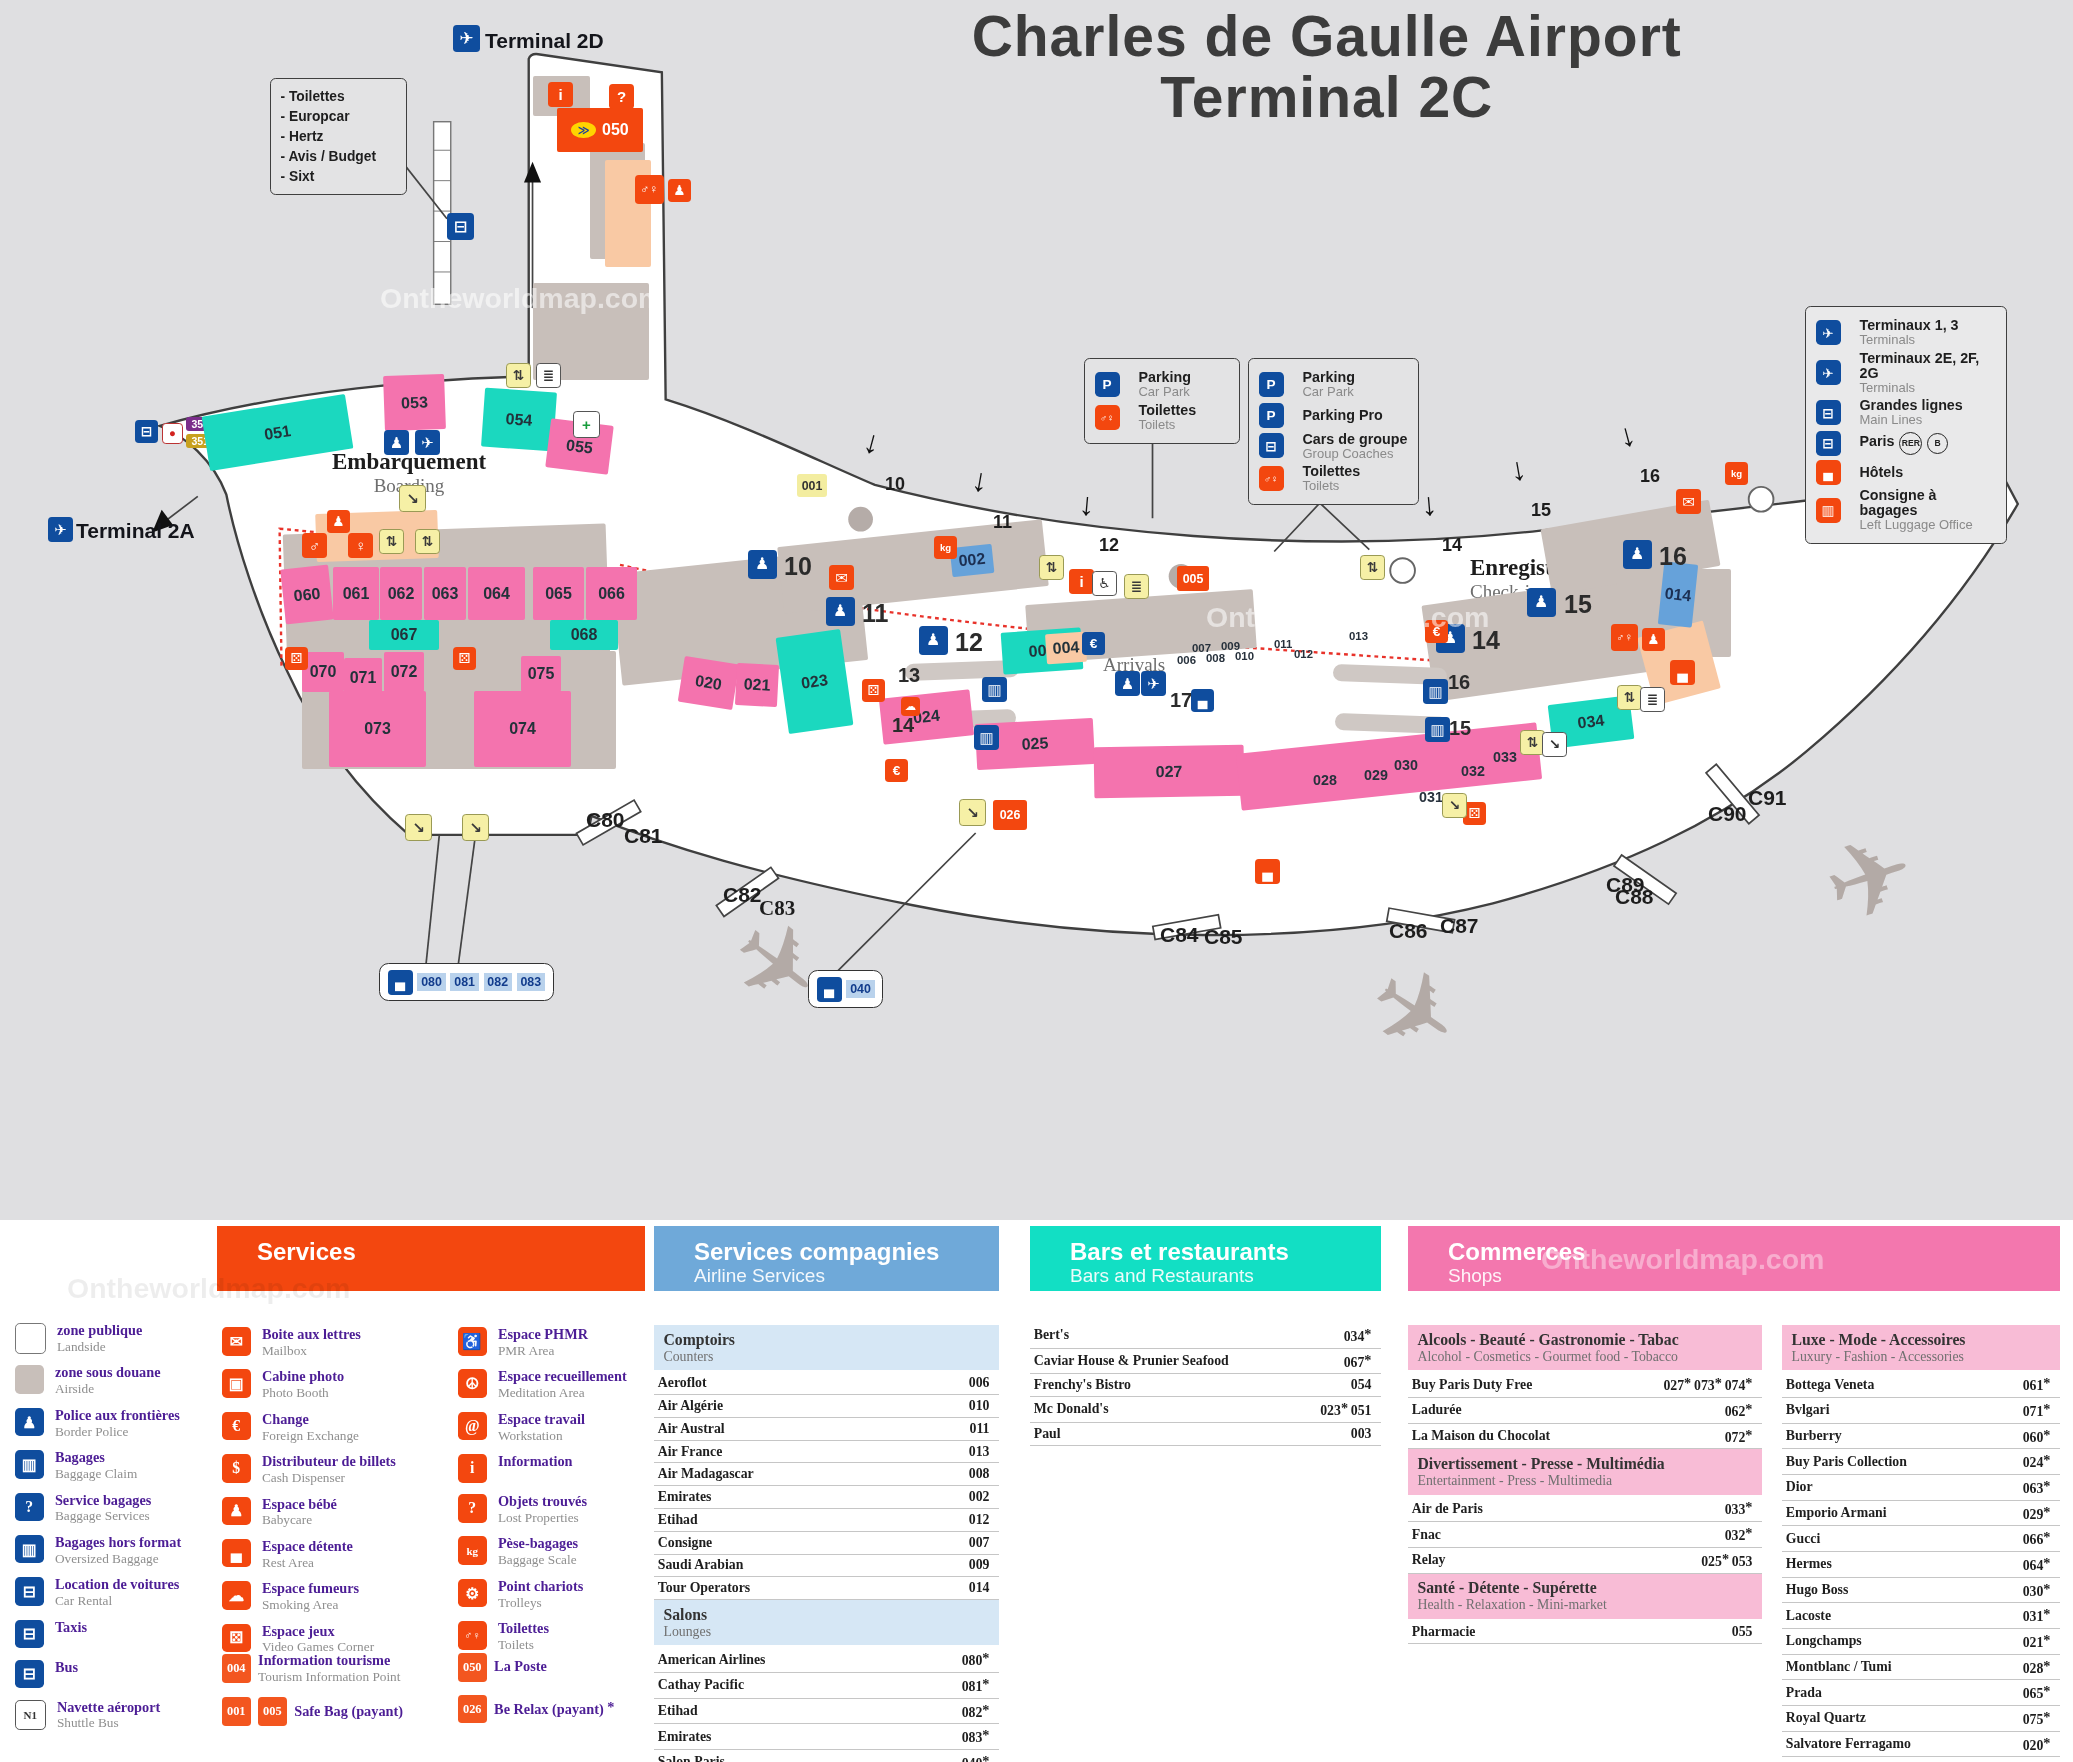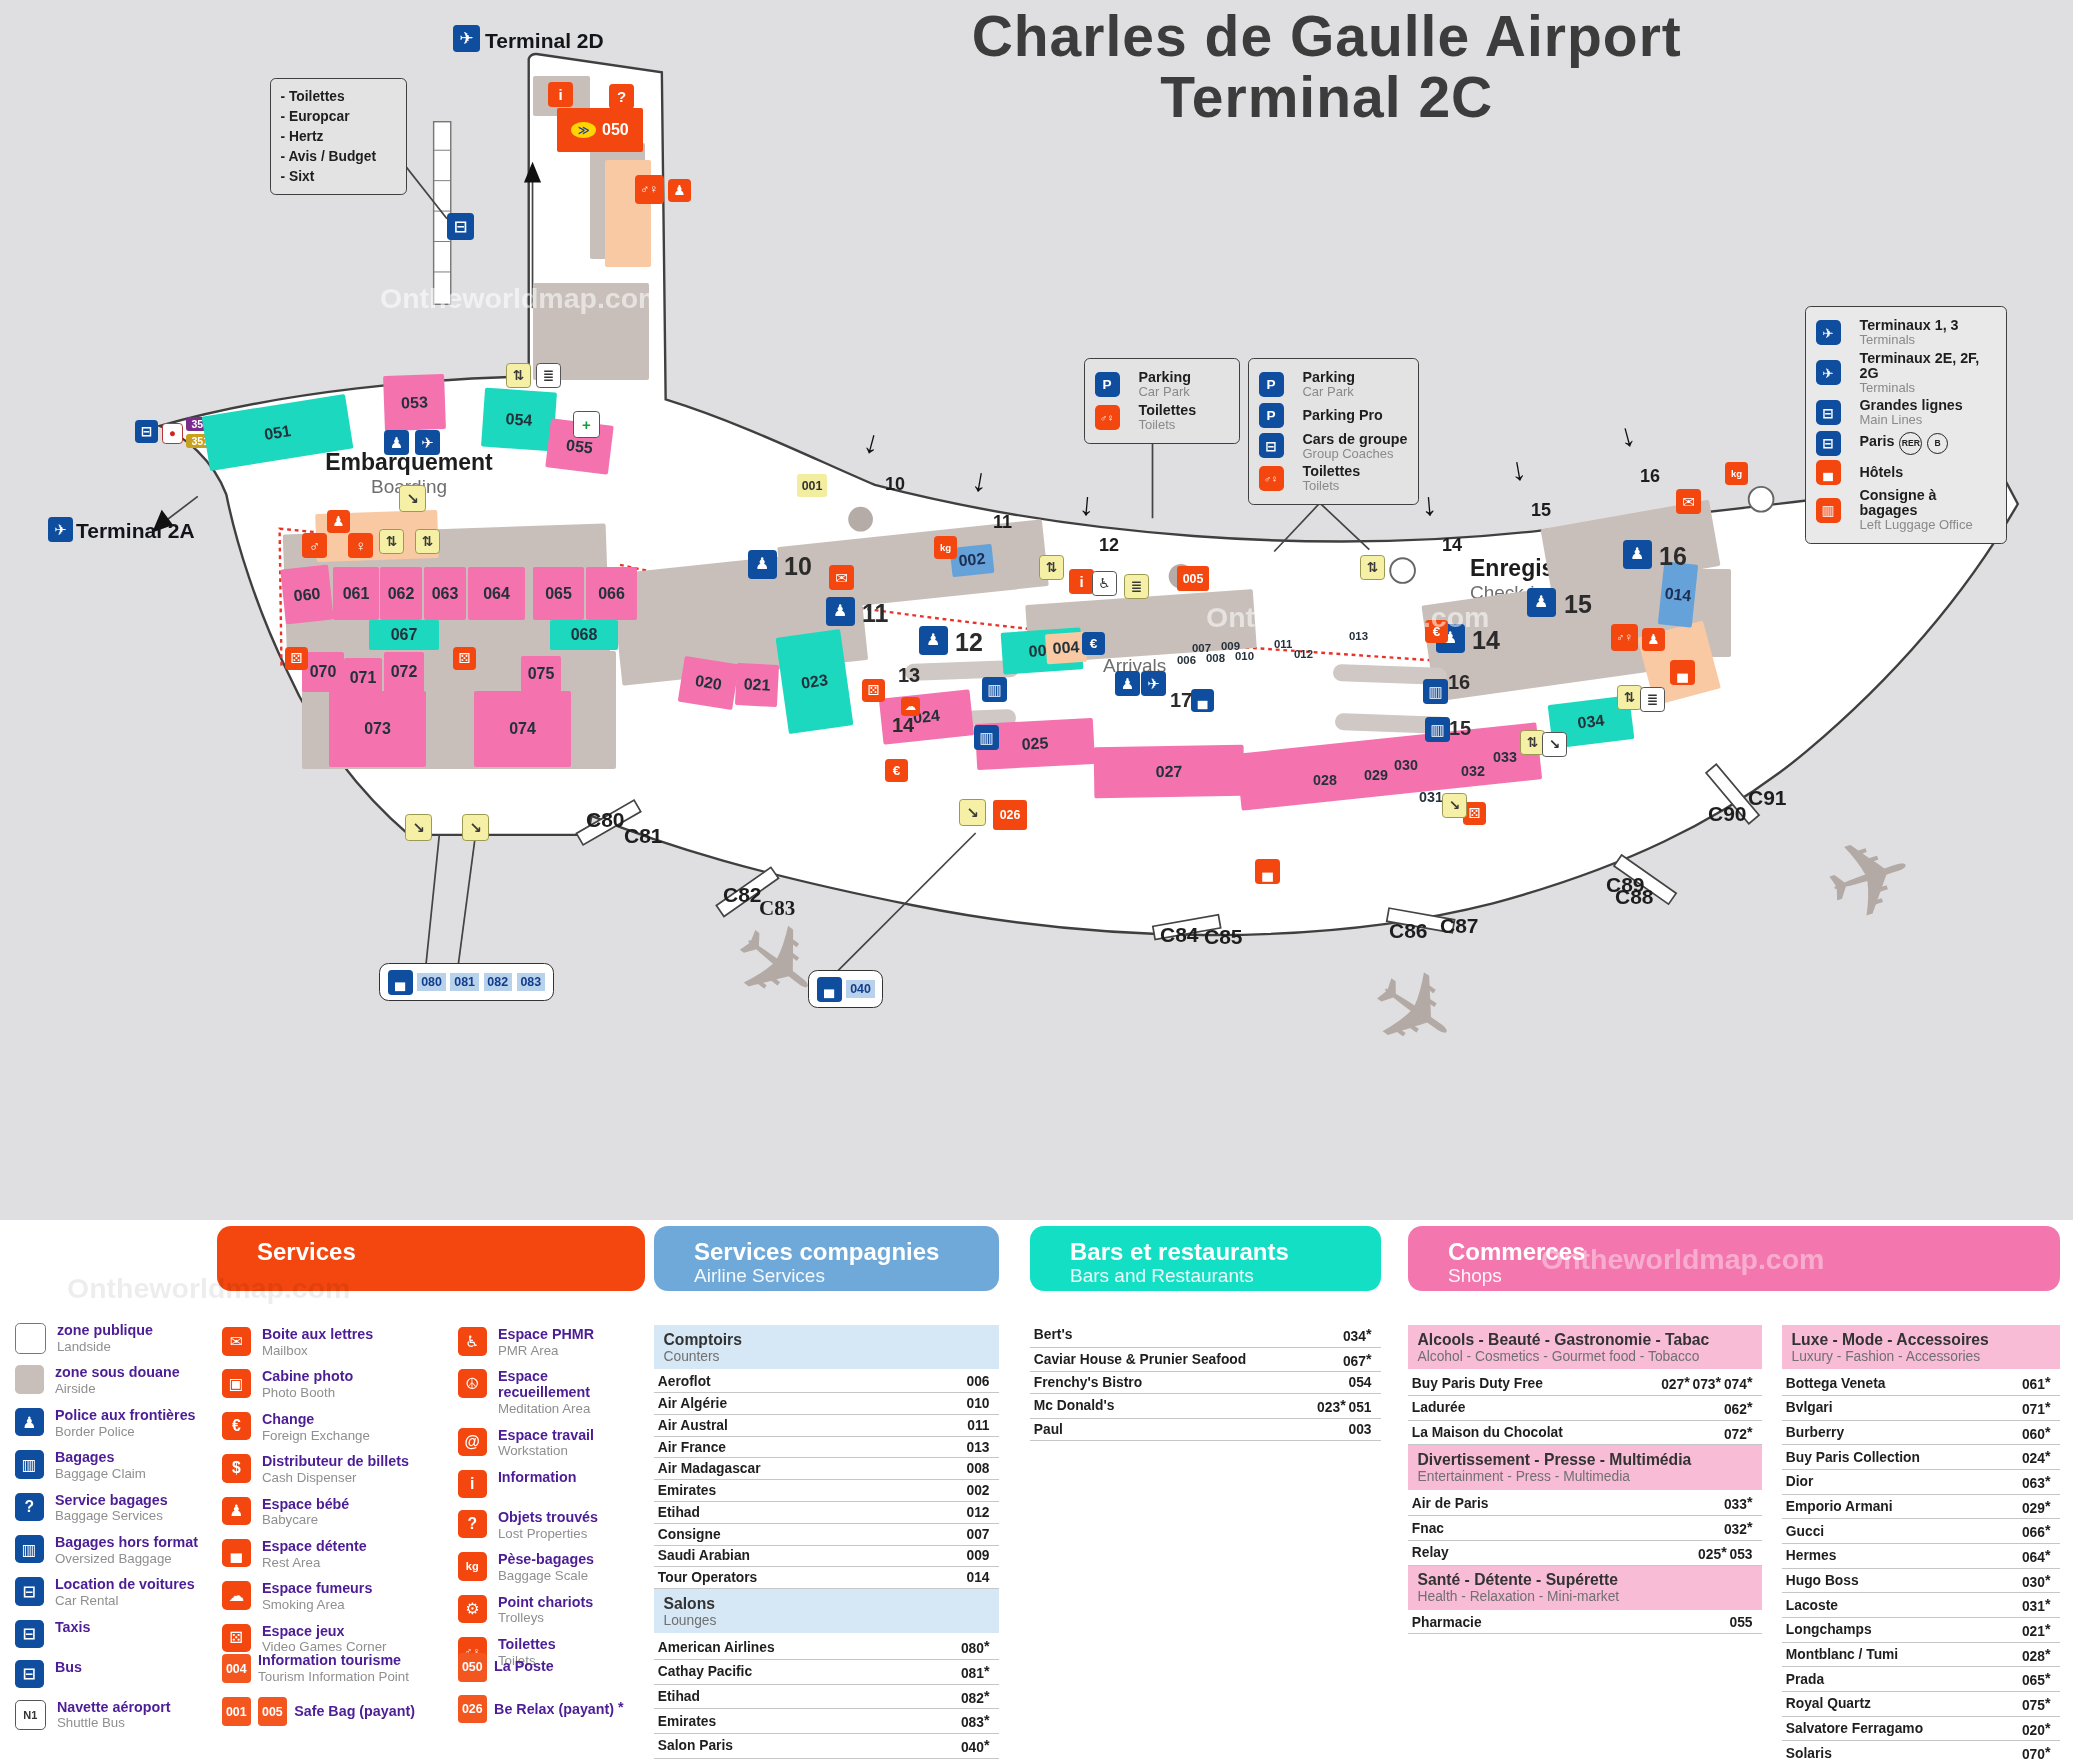--- a/index.html
+++ b/index.html
@@ -1,18 +1,18 @@
 <!DOCTYPE html>
 <html style="font-size:15px"><head>
 <meta charset="utf-8">
 <style>
   html,body{margin:0;padding:0;background:#dfdfe1;}
   .page{position:relative;width:2073px;height:1762px;overflow:hidden;background:#dfdfe1;
         font-family:"Liberation Sans","DejaVu Sans",sans-serif;color:#222;}
-  .abs{position:absolute;}
+  .abs{position:absolute;font-family:Liberation Serif, serif;}
   
   .title{position:absolute;left:590px;right:9.5px;top:5.7px;text-align:center;font-weight:bold;
          font-size:57px;line-height:1.08;color:#3c3c3c;letter-spacing:1px;}
   
   #map{position:absolute;left:0;top:0;width:2073px;height:1220px;}
   svg.base{position:absolute;left:0;top:0;}
   .zone{position:absolute;border-radius:1.9px;display:flex;align-items:center;justify-content:center;
         font-weight:bold;font-size:16px;color:#23323a;}
   .zc-teal{background:#1bd8bf;} .zc-pink{background:#f473ae;} .zc-gray{background:#c8bfba;}
   .zc-peach{background:#f9c9a4;} .zc-zblue{background:#66a2da;color:#1c2f52;}
@@ -43,21 +43,21 @@
   .bx-fr{font-weight:bold;font-size:14.3px;color:#1e1e1e;line-height:1.05;}
   .bx-en{font-size:13px;color:#8a8a8a;line-height:1.05;}
   .rental-line{font-weight:bold;font-size:13.8px;color:#1e1e1e;line-height:1.45;}
   .circ-badge{display:inline-flex;align-items:center;justify-content:center;border:1.9px solid #222;
       border-radius:50%;font-weight:bold;color:#222;background:transparent;margin-left:4.8px;}
   .lounge-box{position:absolute;background:#fff;border:1.9px solid #333;border-radius:9.5px;
       display:flex;align-items:center;gap:4.8px;padding:5.7px 7.6px;}
   .lounge-num{background:#b9d2ec;color:#123c8c;font-weight:bold;font-size:12.4px;padding:1.9px 3.8px;}
   
   .band{position:absolute;left:0;top:1220px;width:2073px;height:542px;background:#fff;}
-  .panel-h{position:absolute;color:#fff;padding:13.3px 0 0 40px;box-sizing:border-box;height:65px;border-radius:14px;}
+  .panel-h{position:absolute;color:#fff;padding:13.3px 0 0 40px;box-sizing:border-box;height:65px;}
   .panel-h .h-fr{font-weight:bold;font-size:24px;line-height:1.1;}
   .panel-h .h-en{font-size:19px;opacity:.92;line-height:1.2;}
   .leg-item{display:flex;align-items:flex-start;margin-bottom:11.4px;}
   .leg-ic{flex:0 0 auto;width:28.5px;height:28.5px;border-radius:4.8px;display:flex;align-items:center;
           justify-content:center;font-weight:bold;margin-right:11.4px;}
   .leg-fr{font-weight:bold;font-size:14.3px;color:#4c1d95;line-height:1.1;}
   .leg-en{font-size:13.3px;color:#8f8f8f;line-height:1.15;}
   .subhead{padding:5.7px 9.5px;margin:0 0 1.9px 0;}
   .subhead .s-fr{font-weight:bold;font-size:15.7px;color:#333;}
   .subhead .s-en{font-size:13.8px;color:#707070;}

